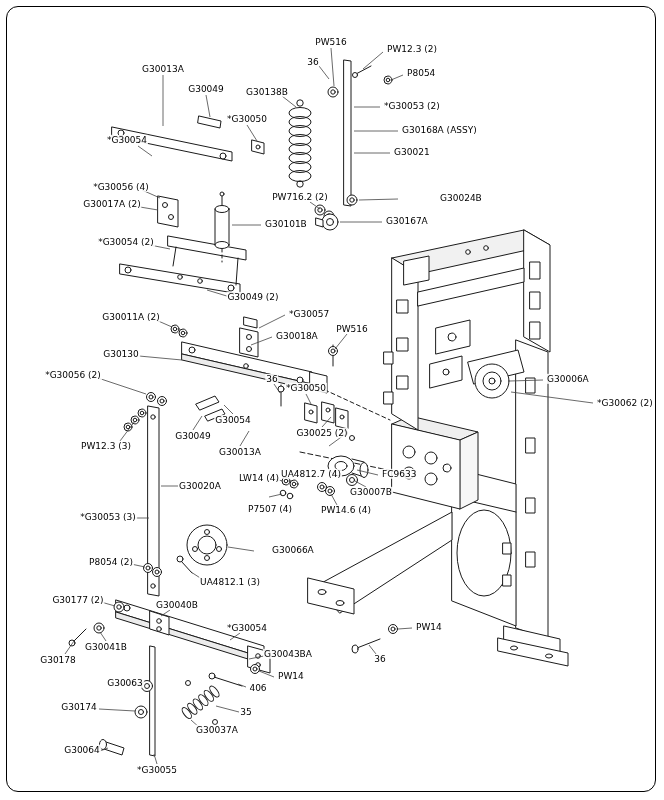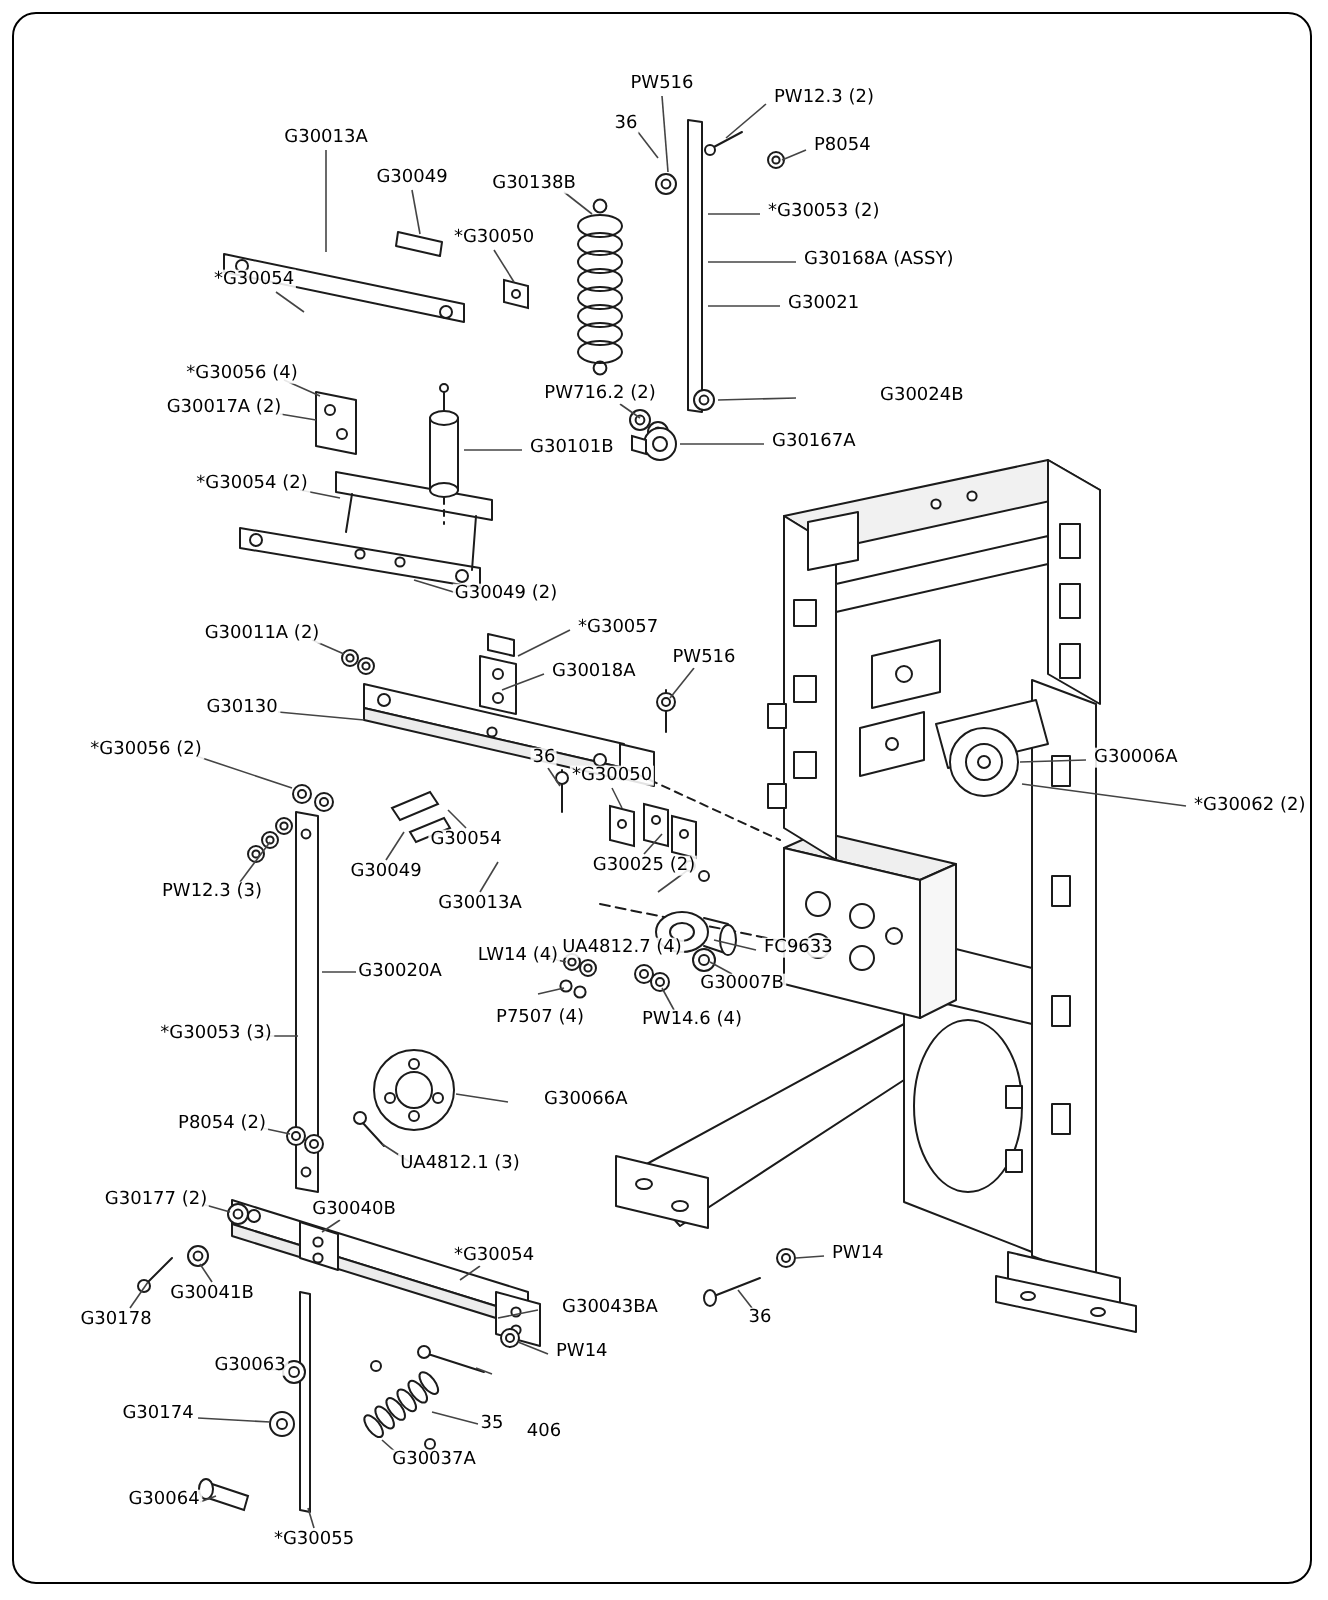--- a/index.html
+++ b/index.html
@@ -385,27 +385,27 @@
       <div class="part-label align-middle" style="left: 371px; top: 492px;">G30007B</div>
       <div class="part-label align-middle" style="left: 346px; top: 510px;">PW14.6 (4)</div>
       <div class="part-label align-middle" style="left: 108px; top: 517px;">*G30053 (3)</div>
       <div class="part-label align-start" style="left: 257px; top: 550px; margin-left: 14px;">G30066A</div>
       <div class="part-label align-middle" style="left: 111px; top: 562px;">P8054 (2)</div>
       <div class="part-label align-middle" style="left: 230px; top: 582px;">UA4812.1 (3)</div>
       <div class="part-label align-middle" style="left: 78px; top: 600px;">G30177 (2)</div>
       <div class="part-label align-middle" style="left: 177px; top: 605px;">G30040B</div>
       <div class="part-label align-middle" style="left: 247px; top: 628px;">*G30054</div>
       <div class="part-label align-middle" style="left: 106px; top: 647px;">G30041B</div>
-      <div class="part-label align-start" style="left: 280px; top: 654px;">G30043BA</div>
+      <div class="part-label align-start" style="left: 263px; top: 654px;">G30043BA</div>
       <div class="part-label align-middle" style="left: 58px; top: 660px; text-align: center;">G30178</div>
       <div class="part-label align-start" style="left: 415px; top: 627px;">PW14</div>
       <div class="part-label align-middle" style="left: 380px; top: 659px;">36</div>
       <div class="part-label align-middle" style="left: 101px; top: 683px; margin-left: 24px;">G30063</div>
       <div class="part-label align-start" style="left: 277px; top: 676px;">PW14</div>
-      <div class="part-label align-middle" style="left: 272px; top: 688px; margin-top: 28px;">406</div>
+      <div class="part-label align-middle" style="left: 258px; top: 688px;">406</div>
       <div class="part-label align-middle" style="left: 79px; top: 707px;">G30174</div>
       <div class="part-label align-middle" style="left: 246px; top: 712px;">35</div>
       <div class="part-label align-middle" style="left: 217px; top: 730px;">G30037A</div>
       <div class="part-label align-middle" style="left: 82px; top: 750px;">G30064</div>
       <div class="part-label align-middle" style="left: 157px; top: 770px;">*G30055</div>
     </div>
   <div class="frame-border"></div>
 </div>
 
 </body></html>

